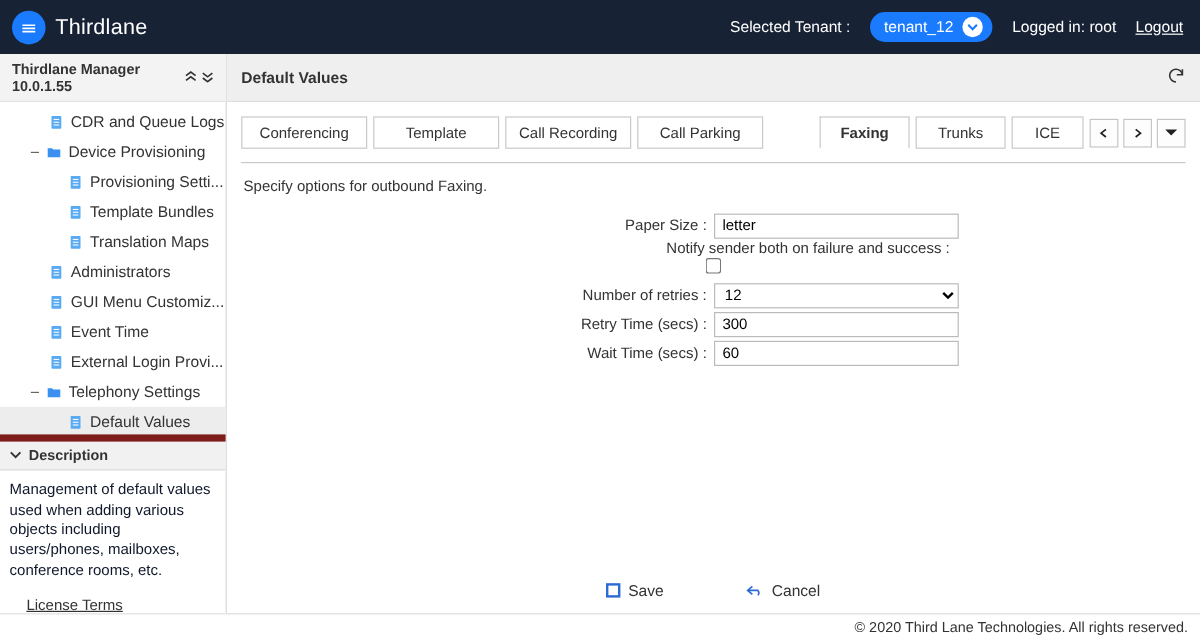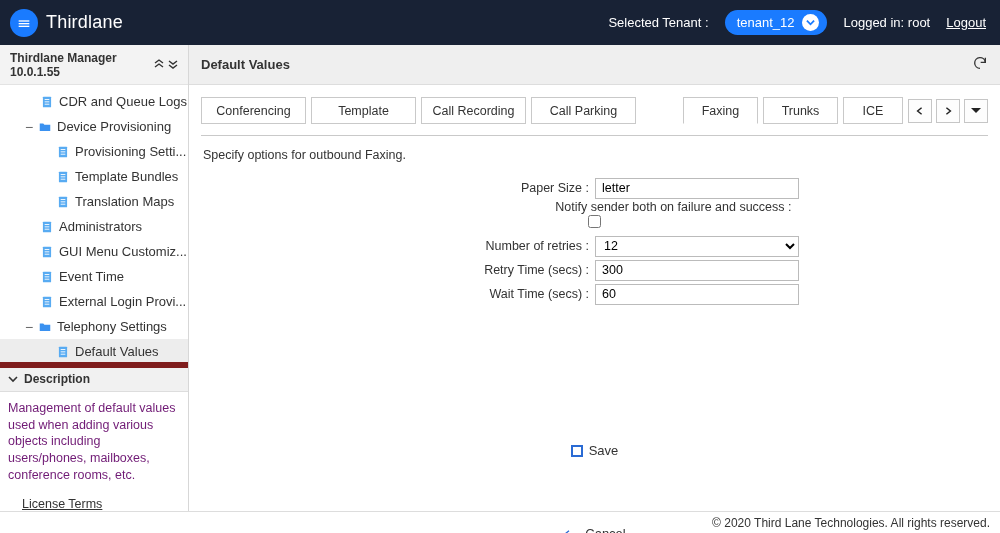--- a/index.html
+++ b/index.html
@@ -29,46 +29,46 @@
   .ti-icon { width: 14px; height: 14px; margin-right: 5px; flex: 0 0 auto; }
   .ti-label { overflow: hidden; text-overflow: ellipsis; }
   .d1 { padding-left: 40px; }
   .d2 { padding-left: 56px; }
   .dexp { padding-left: 22px; }
   .folder-ico { fill: #3a91f0; }
   .file-ico { fill: #58abf2; }
   
   .desc-head { height: 30px; background: #f1f1f1; border-top: 6px solid #7f1d1d; border-bottom: 1px solid #ddd; display: flex; align-items: center; padding-left: 8px; font-weight: 700; font-size: 12px; }
   .desc-head svg { width: 10px; height: 10px; margin-right: 6px; }
-  .desc-body { padding: 8px 10px 10px 8px; font-size: 12.5px; line-height: 1.35; color: #701a75; }
+  .desc-body { padding: 8px 10px 10px 8px; font-size: 12.5px; line-height: 1.35; color: #0f172a; }
   .license { padding: 3px 0 0 22px; font-size: 12.5px; text-decoration: underline; }
   .sb-divider { position: absolute; left: 203px; top: 45px; width: 6px; height: calc(100% - 45px - 22px); cursor: col-resize; }
   
   .content { flex: 1; display: flex; flex-direction: column; }
   .content-head { height: 40px; background: #efefef; border-bottom: 1px solid #ddd; display: flex; align-items: center; padding: 0 12px; font-weight: 700; font-size: 13px; }
   .content-head .refresh { margin-left: auto; cursor: pointer; }
   .tabs { display: flex; gap: 5px; padding: 12px 12px 12px 12px; align-items: center; }
   .tab { height: 27px; min-width: 105px; padding: 0 10px; border: 1px solid #c9c9c9; background: #fff; display: flex; align-items: center; justify-content: center; font-size: 12.5px; cursor: pointer; }
-  .tab.active { font-weight: 400; border-bottom: 1px solid #fff; position: relative; z-index: 2; margin-left: 42px; }
+  .tab.active { font-weight: 700; border-bottom: 1px solid #fff; position: relative; z-index: 2; margin-left: 42px; }
   .tab.small { min-width: 75px; }
   .tabbar-nav { margin-left: auto; display: flex; gap: 4px; }
   .navbtn { width: 24px; height: 24px; border: 1px solid #c6c6c6; background: #fdfdfd; display: flex; align-items: center; justify-content: center; cursor: pointer; }
   .tabstrip-line { border-bottom: 1px solid #c9c9c9; margin: -1px 12px 0 12px; position: relative; z-index: 1; }
   .sub-desc { padding: 12px 14px 6px 14px; font-size: 12.5px; }
   
   .form { padding: 8px 0 0 0; }
   .frow { display: flex; align-items: center; height: 24px; margin-bottom: 0; }
   .flabel { width: 406px; text-align: right; padding-right: 6px; font-size: 12.5px; }
   .ftxt { width: 204px; height: 21px; border: 1px solid #bbb; padding: 0 6px; font-size: 12.5px; }
   .fsel { width: 204px; height: 21px; border: 1px solid #bbb; font-size: 12.5px; padding-left: 4px; background: #fff; }
   .fchk { margin-left: 0; }
   .frow.notify { height: 34px; align-items: center; flex-direction: column; }
   .frow.notify .flabel { line-height: 1.2; }
   
-  .actions { margin-top: auto; height: 34px; display: flex; align-items: center; justify-content: center; gap: 68px; font-size: 13px; padding-bottom: 4px; flex-direction: column; }
+  .actions { margin-top: auto; height: 34px; display: flex; align-items: center; justify-content: center; gap: 68px; font-size: 13px; padding-bottom: 4px; }
   .actbtn { display: flex; align-items: center; gap: 6px; cursor: pointer; }
   .actbtn.save .sqicon { width: 12px; height: 12px; border: 2px solid #2a6bd4; }
   .actbtn.cancel svg { width: 16px; height: 12px; }
   
   .footer { height: 22px; border-top: 1px solid #ddd; display: flex; align-items: center; justify-content: flex-end; padding: 0 10px; font-size: 12px; color: #333; }
 </style>
 </head>
 <body>
 
 <div class="topbar">

